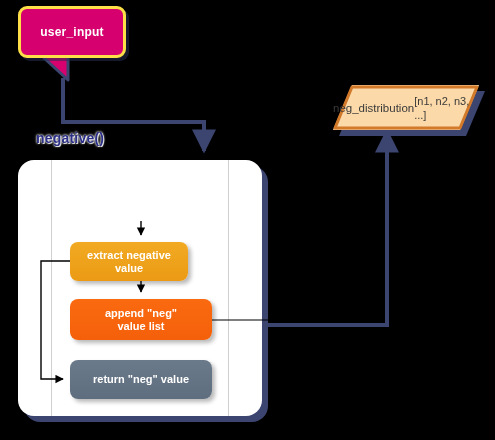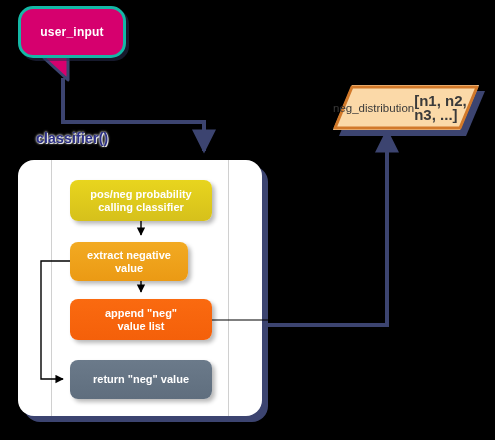--- a/index.html
+++ b/index.html
@@ -17,22 +17,22 @@
   }
 
   
   .bubble {
     position: absolute;
     left: 18px;
     top: 6px;
     width: 108px;
     height: 52px;
     background: #d6006e;
-    border: 3px solid #14b8a6;
-    border-radius: 15px;
+    border: 3px solid #fde047;
+    border-radius: 9px;
     box-sizing: border-box;
     box-shadow: 3px 3px 0 rgba(40,46,80,0.55);
   }
   .bubble-label {
     position: absolute;
     left: 0;
     top: 0;
     width: 100%;
     height: 100%;
     display: flex;
@@ -147,21 +147,21 @@
     width: 146px;
     height: 45px;
     display: flex;
     flex-direction: row;
     align-items: center;
     justify-content: center;
     color: #3a3a3a;
     font-size: 11.5px;
     line-height: 14px;
   }
-  .data-label .l2 { font-size: 15px; font-weight: bold; }
+  .data-label .l2 { font-size: 11px; }
 
   
   .svg-layer {
     position: absolute;
     left: 0;
     top: 0;
     width: 495px;
     height: 440px;
     pointer-events: none;
   }
@@ -201,38 +201,35 @@
     <g>
       <path d="M70,261 L41,261 L41,379 L63,379" fill="none" stroke="#000000" stroke-width="1.4" marker-end="url(#arrow-black)"></path>
     </g>
 
     <g>
       <path d="M212,320 L387,320 L387,131" fill="none" stroke="#000000" stroke-width="1.2"></path>
       <path d="M268,325 L387,325 L387,131" fill="none" stroke="#3c4470" stroke-width="4" marker-end="url(#arrow-navy)"></path>
     </g>
   </svg>
 
-  <div class="node n0">
-    <span><span>pos/neg probability</span><br><span>calling classifier</span></span>
-  </div>
 
   <div class="node n1">
     <span>extract negative value</span>
   </div>
 
   <div class="node n2">
     <span><span>append "neg"</span><br><span>value list</span></span>
   </div>
 
   <div class="node n3">
     <span>return "neg" value</span>
   </div>
 
   <div class="panel-title-clip">
-    <div class="panel-title">classifier()</div>
+    <div class="panel-title">negative()</div>
   </div>
 
   <svg class="svg-layer" viewBox="0 0 495 440">
     <g>
       <path d="M44,50 L44,58 L68,80 L68,50 Z" fill="#d6006e" stroke="#3c4470" stroke-width="3" stroke-linejoin="round"></path>
       <path d="M44,44 L70,44 L70,56 L46,56 Z" fill="#d6006e"></path>
     </g>
   </svg>
 
   <div class="bubble">

